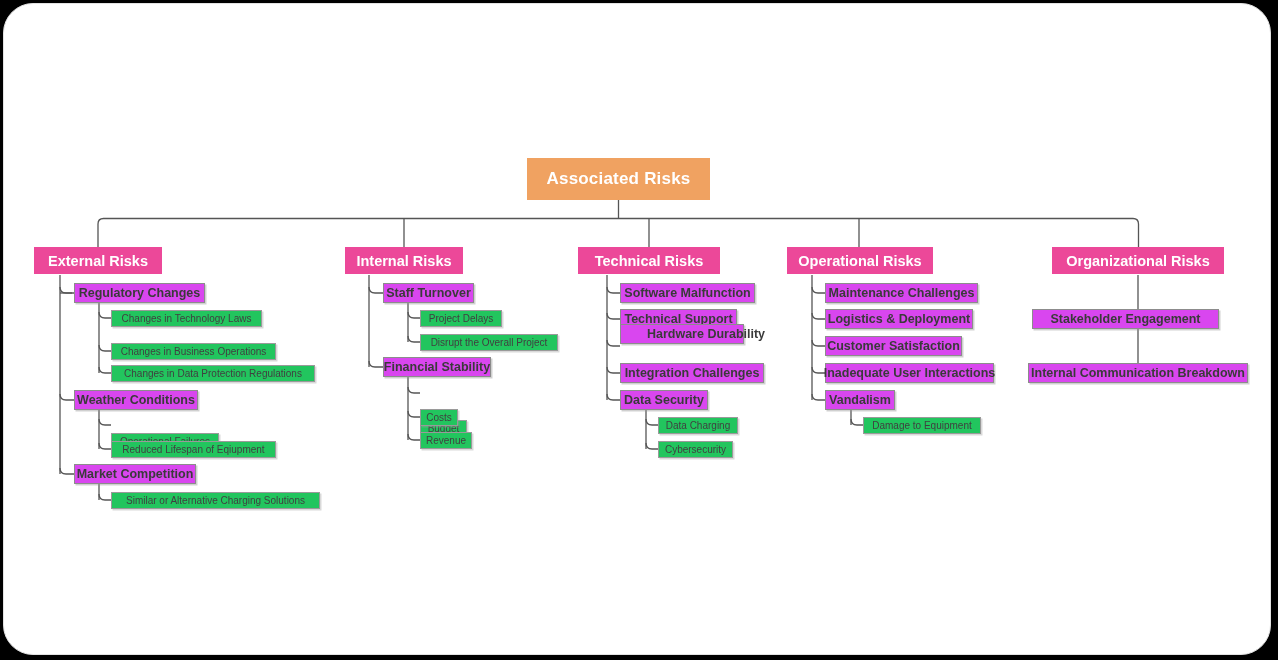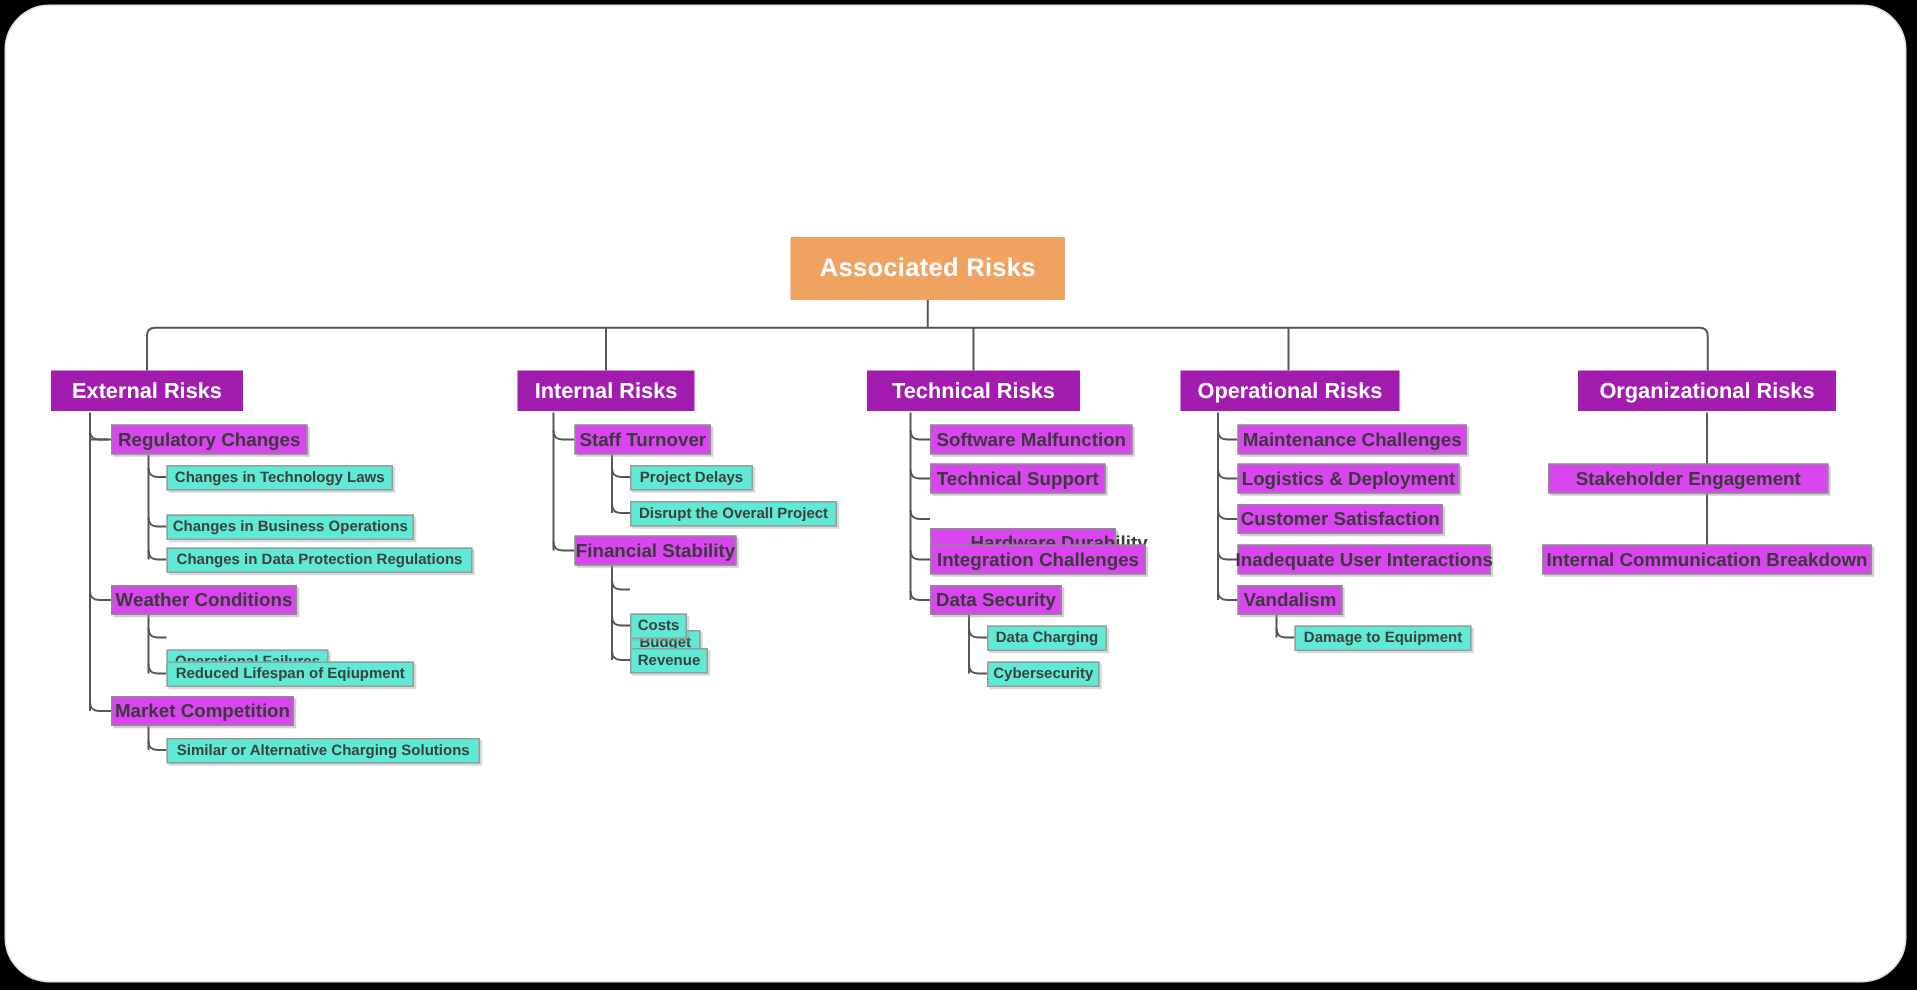--- a/index.html
+++ b/index.html
@@ -67,44 +67,44 @@
     background: #F0A261;
     color: #ffffff;
     font-size: 17px;
     font-weight: bold;
     height: 42px;
     letter-spacing: 0.2px;
   }
 
   
   .node.lvl1 {
-    background: #a21caf;
+    background: #ec4899;
     color: #ffffff;
     font-size: 14.5px;
     font-weight: bold;
     height: 27px;
   }
 
   
   .node.lvl2 {
     background: #d946ef;
     color: #3a3a3a;
     font-size: 12.5px;
     font-weight: bold;
     height: 20px;
     border: 1.6px solid #8c8c8c;
     box-shadow: 1.5px 1.5px 0 rgba(150,150,150,0.45);
   }
 
   
   .node.lvl3 {
-    background: #5eead4;
+    background: #22c55e;
     color: #404040;
     font-size: 10px;
-    font-weight: bold;
+    font-weight: normal;
     height: 17px;
     border: 1px solid #9a9a9a;
     box-shadow: 1.5px 1.5px 0 rgba(160,160,160,0.4);
   }
 </style>
 </head>
 <body>
 
 <div id="canvas">
   <div id="card"></div>
@@ -246,21 +246,21 @@
     <div class="node lvl1" style="left:578px; top:247px; width:142px;">
       <span>Technical Risks</span>
     </div>
 
     <div class="node lvl2" style="left:620px; top:283px; width:135px;">
       <span>Software Malfunction</span>
     </div>
     <div class="node lvl2" style="left:620px; top:309px; width:117px;">
       <span>Technical Support</span>
     </div>
-    <div class="node lvl2" style="left:620px; top:352px; width:124px;padding-left:48px;">
+    <div class="node lvl2" style="left:620px; top:324px; width:124px;padding-left:48px;">
       <span>Hardware Durability</span>
     </div>
     <div class="node lvl2" style="left:620px; top:363px; width:144px;">
       <span>Integration Challenges</span>
     </div>
     <div class="node lvl2" style="left:620px; top:390px; width:88px;">
       <span>Data Security</span>
     </div>
     <div class="node lvl3" style="left:658px; top:417px; width:80px;">
       <span>Data Charging</span>

